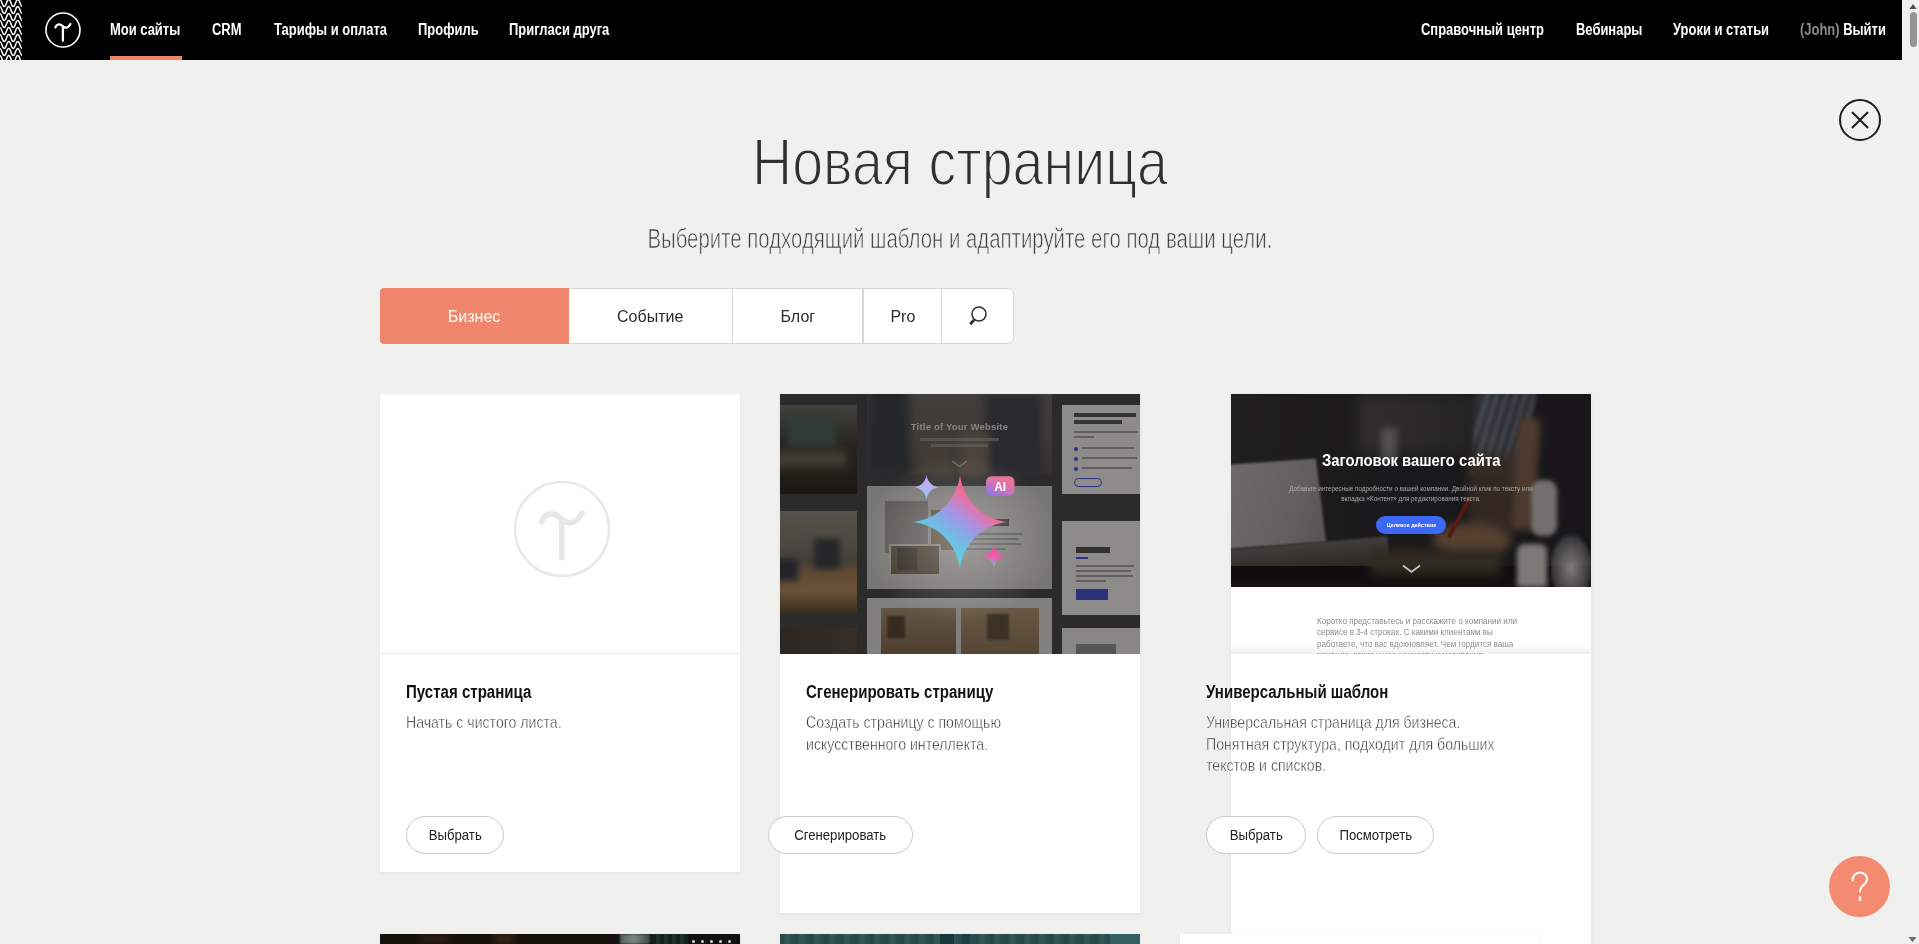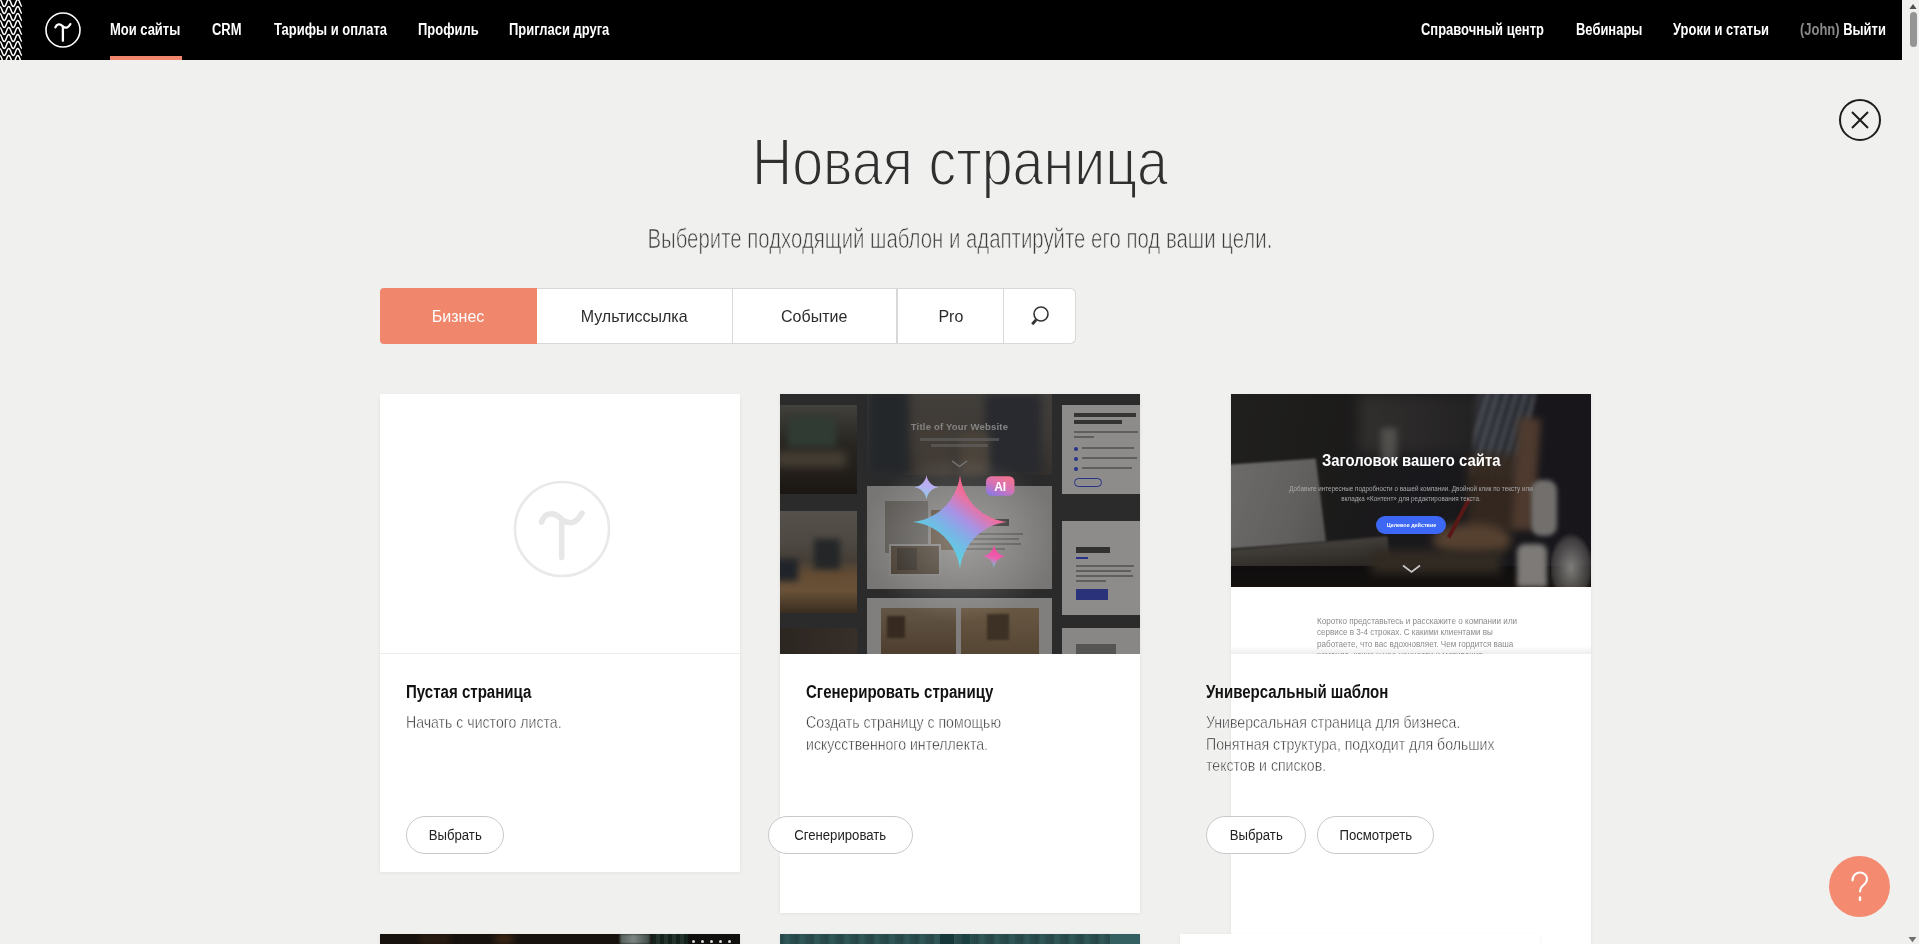--- a/index.html
+++ b/index.html
@@ -89,30 +89,30 @@
 
 <svg class="abs" style="left:1838px;top:98px" width="44" height="44" viewBox="0 0 44 44">
   <circle cx="22" cy="22" r="20" fill="none" stroke="#1d1d1d" stroke-width="2"></circle>
   <path d="M 14 14 L 30 30 M 30 14 L 14 30" stroke="#1d1d1d" stroke-width="2"></path>
 </svg>
 
 <div id="title"><span>Новая страница</span></div>
 <div id="subtitle"><span>Выберите подходящий шаблон и адаптируйте его под ваши цели.</span></div>
 
 <div id="tabs">
-  <div class="tab active" style="width:157px">
+  <div class="tab active" style="width:189px">
       <span>Бизнес</span>
-    </div>
-  <div class="tab" style="width:196px">
-      <span>Мультиссылка</span>
     </div>
   <div class="tab" style="width:164px">
       <span>Событие</span>
     </div>
-  <div class="tab first" style="width:107px">
+  <div class="tab" style="width:130px">
+      <span>Блог</span>
+    </div>
+  <div class="tab first" style="width:79px">
       <span>Pro</span>
     </div>
   <div class="tab last" style="width:72px">
     <svg width="22" height="22" viewBox="0 0 22 22">
         <circle cx="12" cy="9" r="7" fill="none" stroke="#333" stroke-width="1.6"></circle>
         <path d="M 7.2 14.8 L 3.2 19.2" stroke="#333" stroke-width="2.8"></path>
       </svg>
   </div>
 </div>
 

